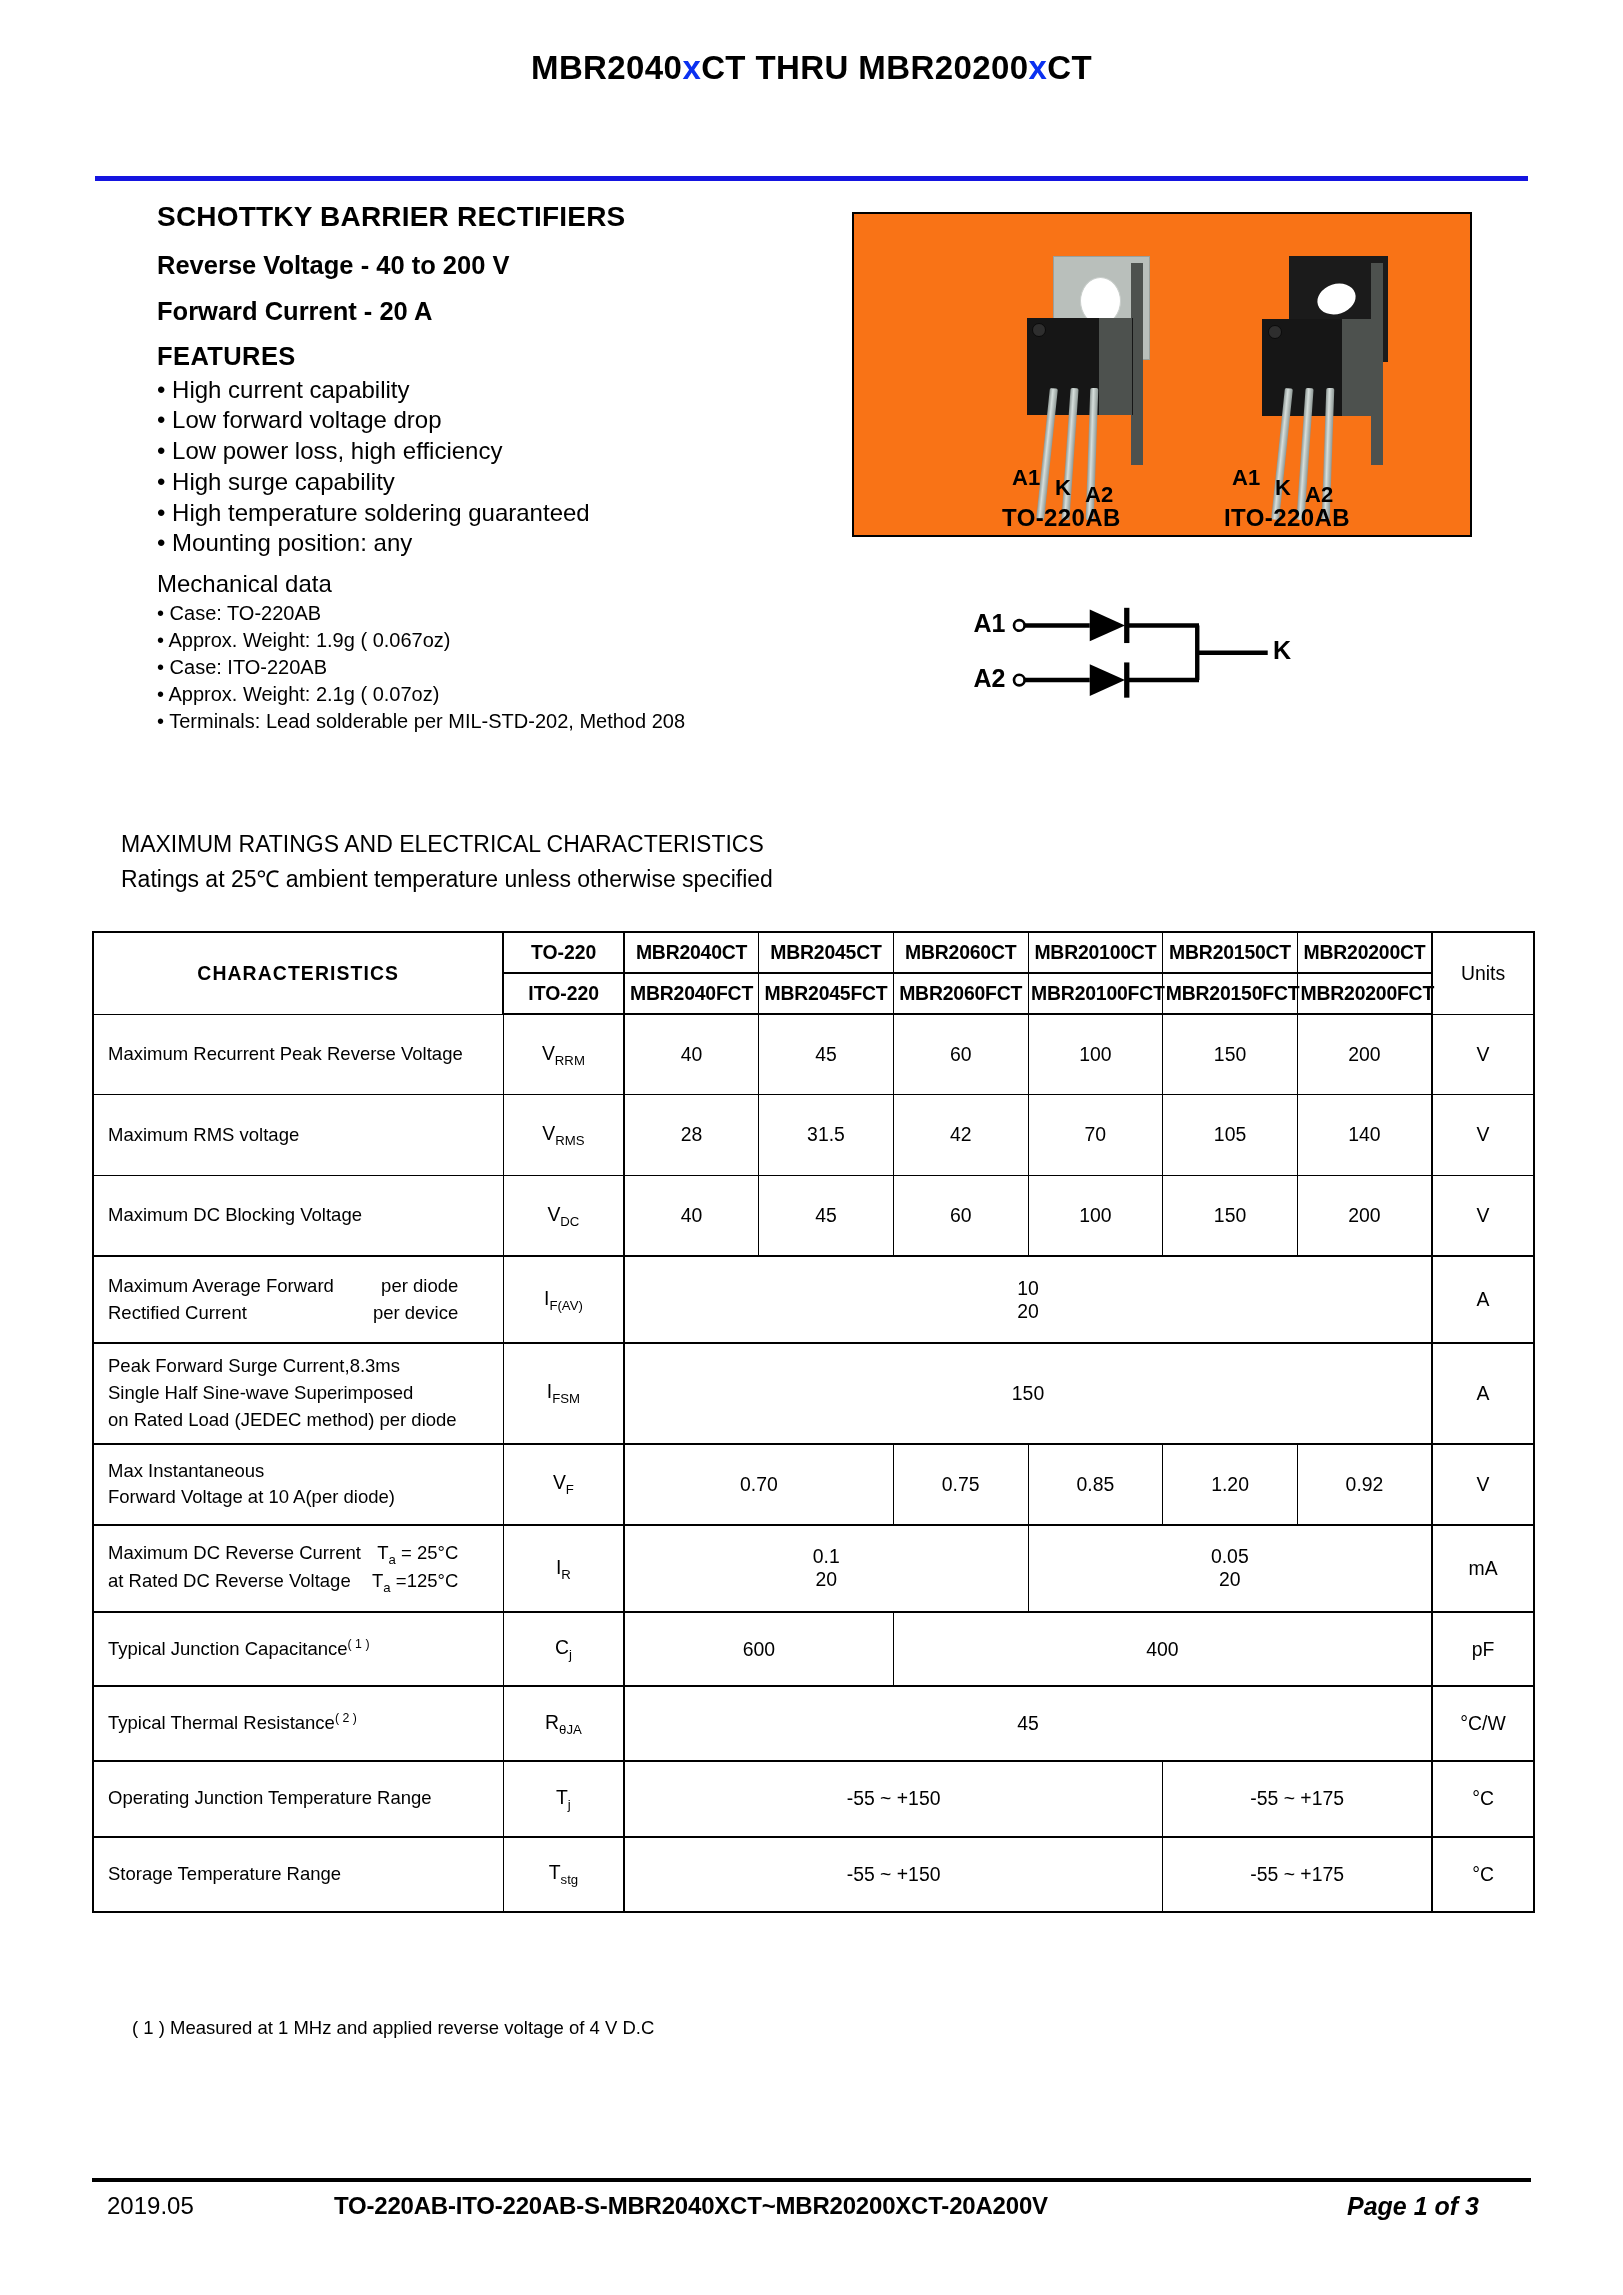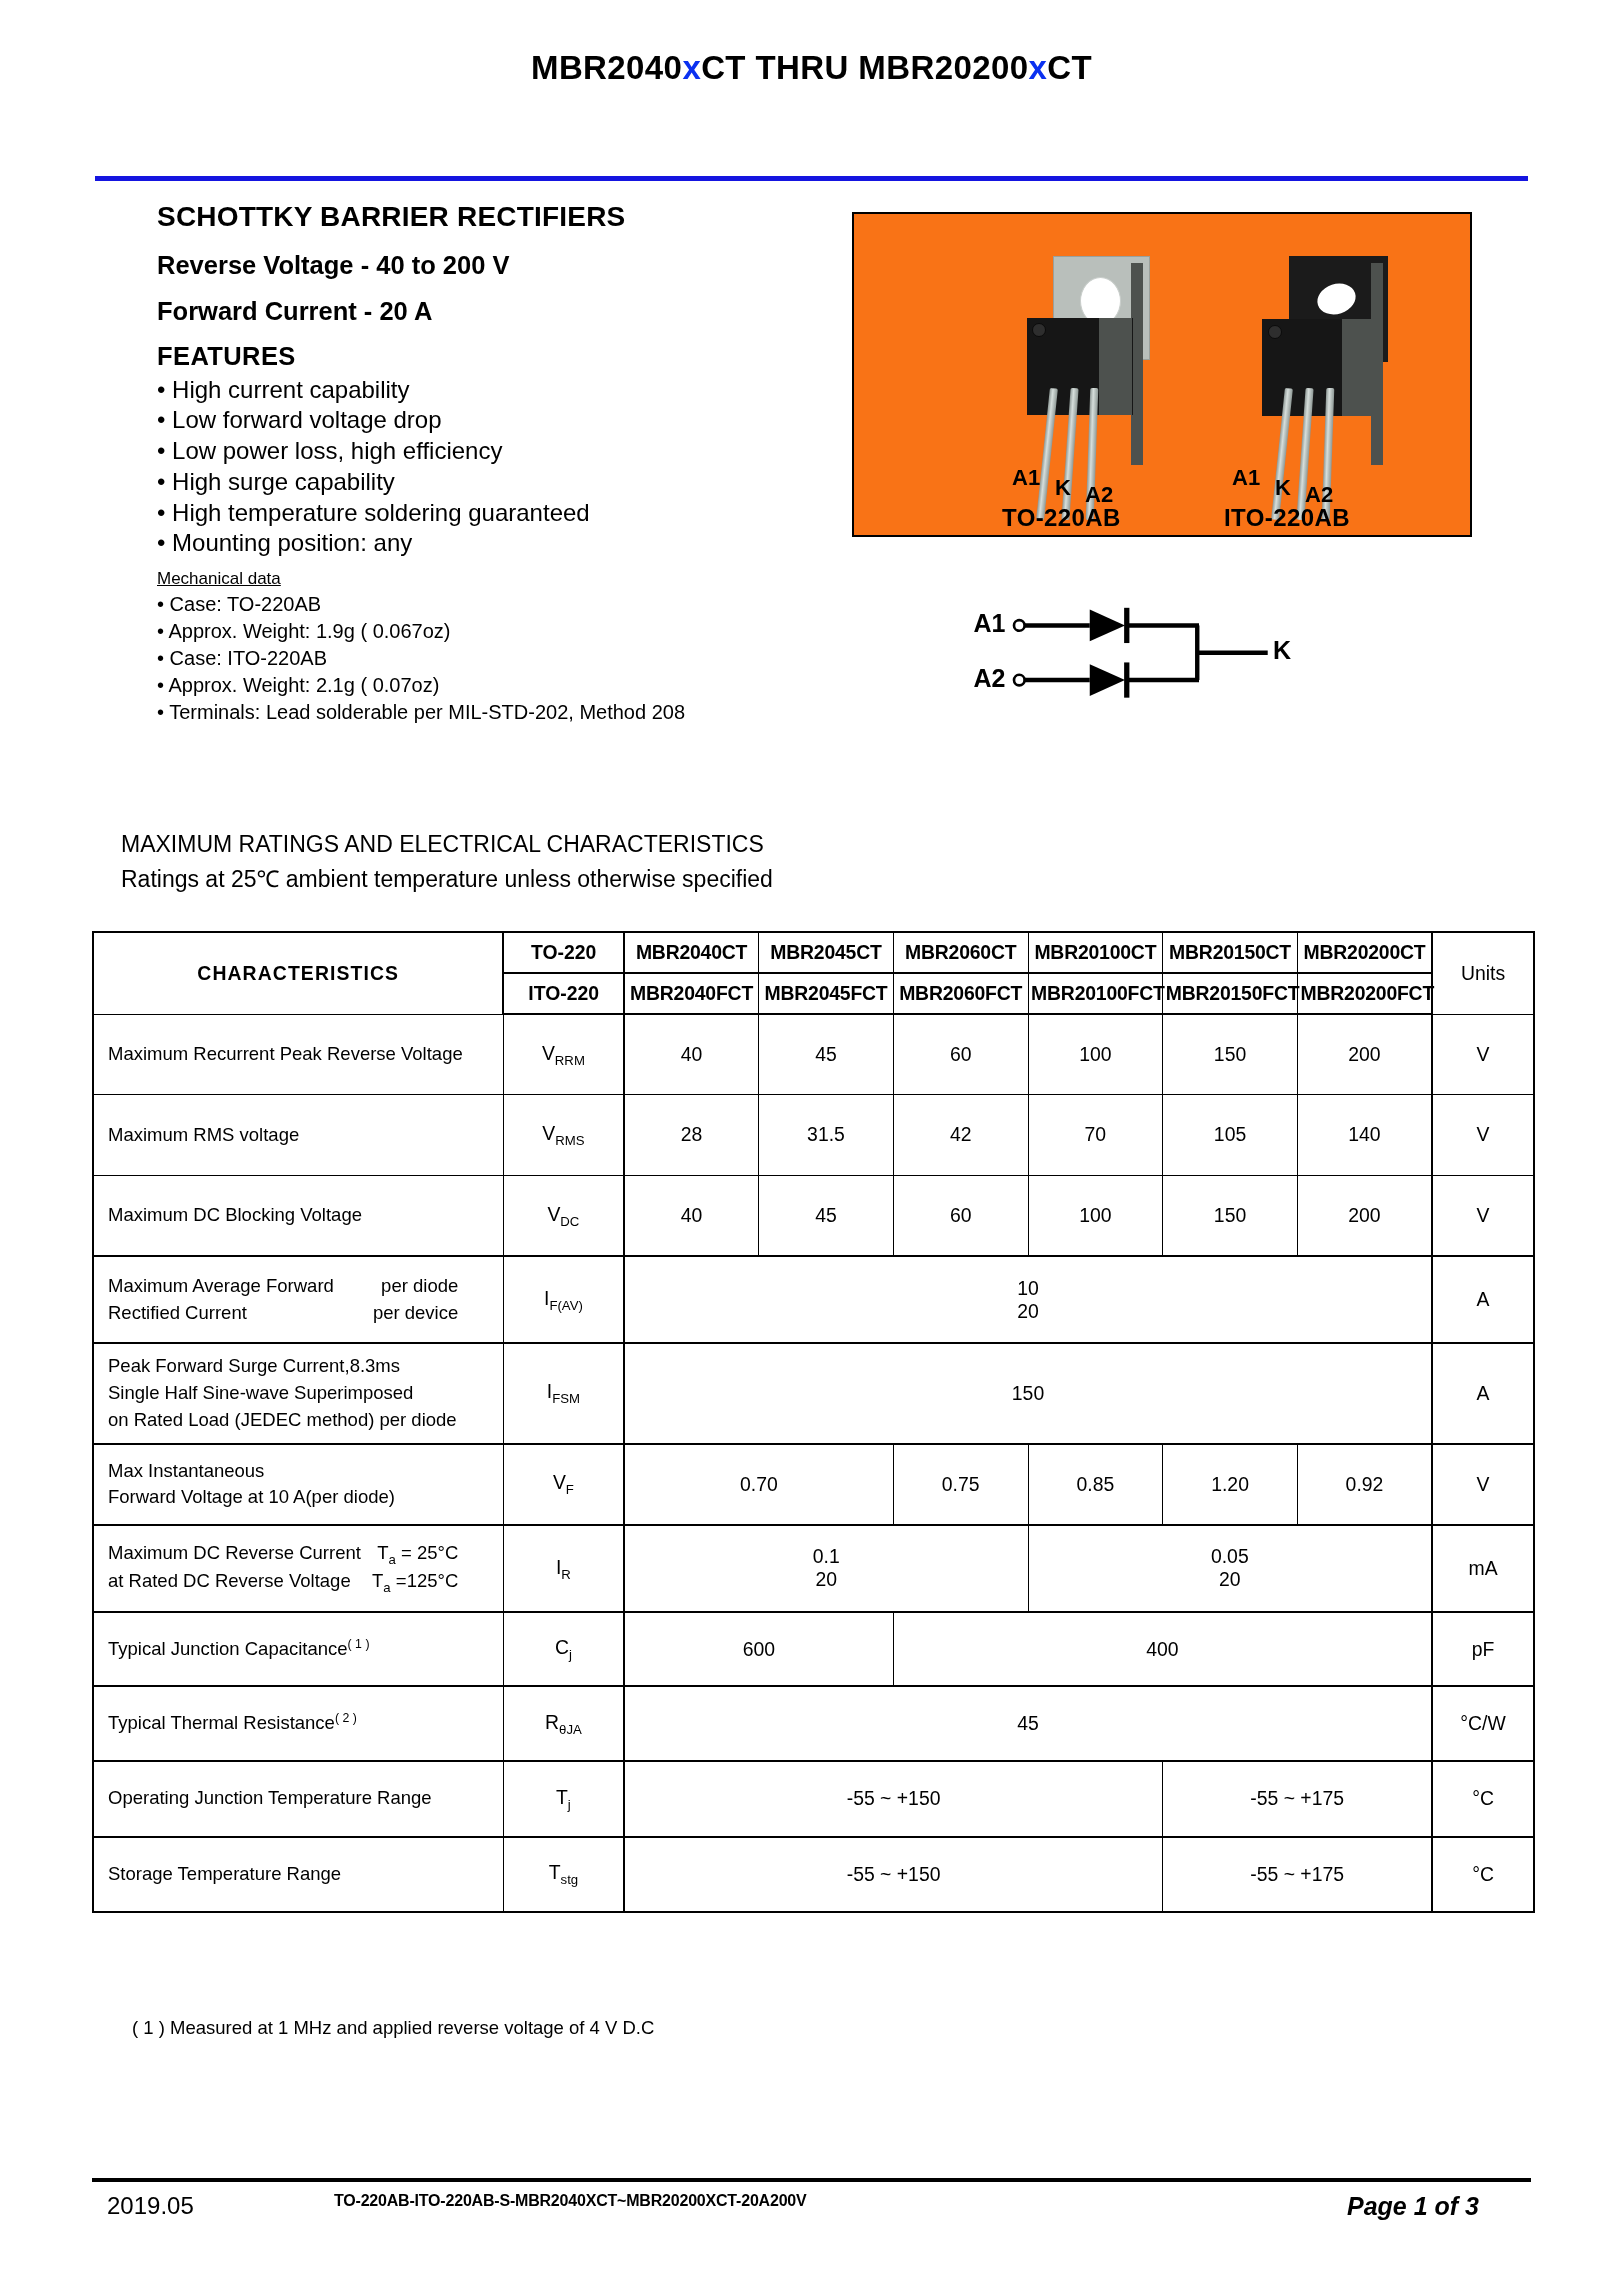--- a/index.html
+++ b/index.html
@@ -36,21 +36,21 @@
   }
   .left-col{
     position:absolute;left:157px;top:0;width:704px;
   }
   .h-schottky{font-size:28px;font-weight:600;letter-spacing:0.2px;margin:0 0 17.6px 0;}
   .h-rev{font-size:25.5px;font-weight:bold;margin:0 0 17.6px 0;}
   .h-fwd{font-size:25.5px;font-weight:bold;margin:0 0 16px 0;}
   .h-feat{font-size:25.5px;font-weight:bold;margin:0 0 3.5px 0;letter-spacing:0.4px;}
   .feat-list{list-style:none;margin:0;padding:0;}
   .feat-list li{font-size:24px;line-height:1.28;white-space:nowrap;}
-  .mech-title{font-size:17px;margin-top:8.8px;line-height:1.35;text-decoration:underline;}
+  .mech-title{font-size:24px;margin-top:8.8px;line-height:1.35;}
   .mech-list{list-style:none;margin:0;padding:0;}
   .mech-list li{font-size:20px;line-height:1.35;white-space:nowrap;}
 
   
   .pkgbox{
     position:absolute;
     left:852px;top:10.6px;
     width:616px;height:321px;
     border:2.6px solid #000;
     background:#f97316;
@@ -116,21 +116,21 @@
   .notes{position:absolute;left:132px;top:2012px;}
   .notes div{font-size:18.5px;line-height:1.7;white-space:nowrap;}
 
   
   .foot-rule{
     position:absolute;left:92px;right:92px;top:2178px;
     height:3.5px;background:#000;
   }
   .footer{position:absolute;left:0;top:2192px;width:1623px;height:53px;}
   .foot-date{position:absolute;left:107px;top:0;font-size:24px;}
-  .foot-mid{position:absolute;left:334px;top:0;font-size:16px;font-weight:600;letter-spacing:-0.2px;}
+  .foot-mid{position:absolute;left:334px;top:0;font-size:24px;font-weight:600;letter-spacing:-0.2px;}
   .foot-page{position:absolute;left:1347px;top:0;font-size:25px;font-style:italic;font-weight:600;}
 </style>
 </head>
 <body>
 
 <div class="page">
 
   <div class="title">
     <span>MBR2040</span><span class="x">x</span><span>CT  THRU  MBR20200</span><span class="x">x</span><span>CT</span>
   </div>

